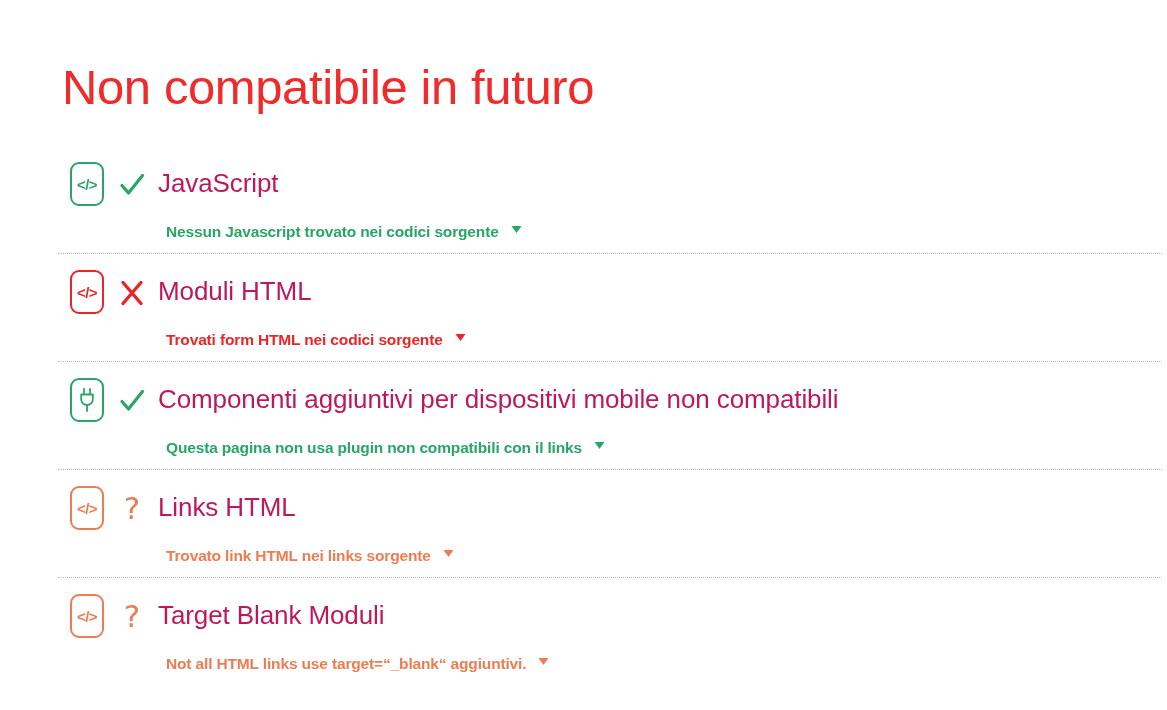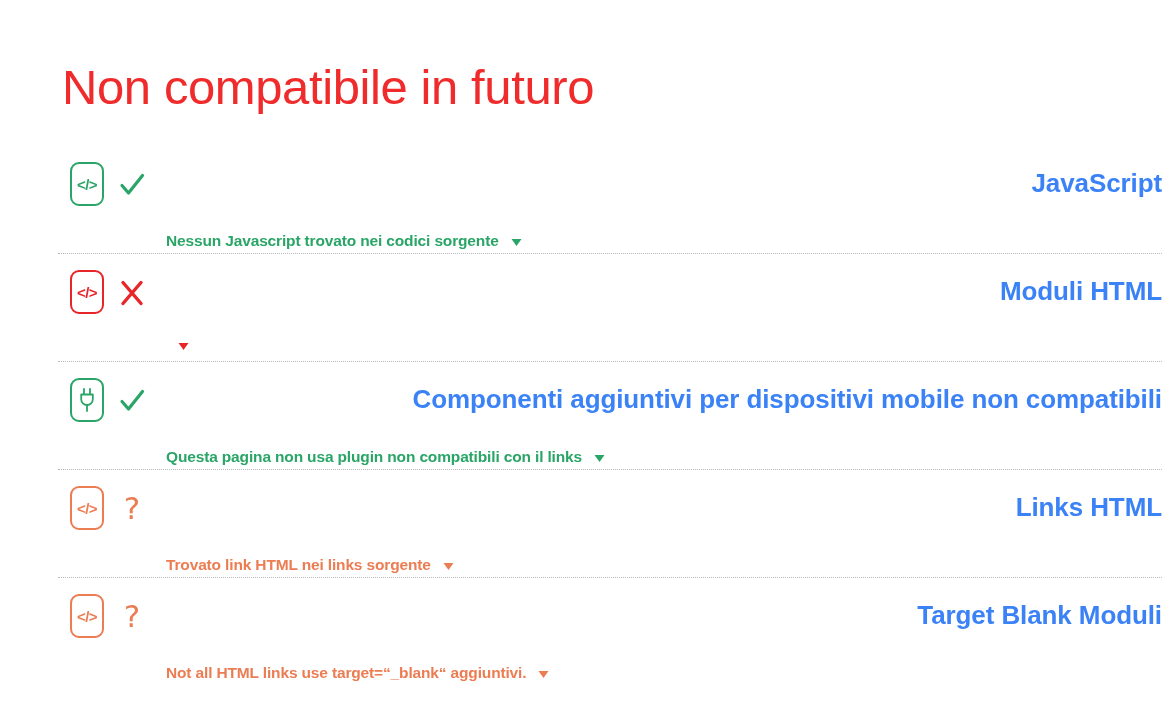--- a/index.html
+++ b/index.html
@@ -92,33 +92,32 @@
   .row-status-mark svg { display: inline-block; vertical-align: middle; }
   .row-status-mark.qmark {
     font-size: 31px;
     font-weight: 400;
     font-family: "DejaVu Sans", sans-serif;
     top: 0px;
   }
   .row-title {
     flex: 1 1 auto;
     font-size: 26px;
-    font-weight: 700;
-    color: #3b82f6;
+    font-weight: 400;
+    color: #be185d;
     line-height: 1.2;
     white-space: nowrap;
     margin-left: 4px;
     letter-spacing: -0.1px;
-    text-align: right;
   }
   .row-detail {
     display: flex;
-    align-items: center;
+    align-items: flex-start;
     padding-left: 108px;
-    margin-top: 18px;
+    margin-top: 9px;
   }
   .row-detail-text {
     font-size: 15.5px;
     font-weight: 700;
     line-height: 1.2;
     white-space: nowrap;
     letter-spacing: -0.15px;
   }
   .row-caret {
     margin-left: 12px;
@@ -172,20 +171,21 @@
           <span class="code-glyph">&lt;/&gt;</span>
         </div>
         <div class="row-status-mark">
           <svg width="26" height="28" viewBox="0 0 26 28" aria-hidden="true">
             <path d="M4 3.5 L22 24.5 M22 3.5 L4 24.5" fill="none" stroke="#e8262a" stroke-width="3.4" stroke-linecap="round"></path>
           </svg>
         </div>
         <div class="row-title">Moduli HTML</div>
       </div>
       <div class="row-detail">
+        <span class="row-detail-text st-fail">Trovati form HTML nei codici sorgente</span>
         <span class="row-caret">
           <svg width="11" height="11" viewBox="0 0 11 11" aria-hidden="true">
             <path d="M0.5 2 L10.5 2 L5.5 9 Z" fill="#e8262a"></path>
           </svg>
         </span>
       </div>
     </div>
 
     <div class="check-row st-pass">
       <div class="row-head">

